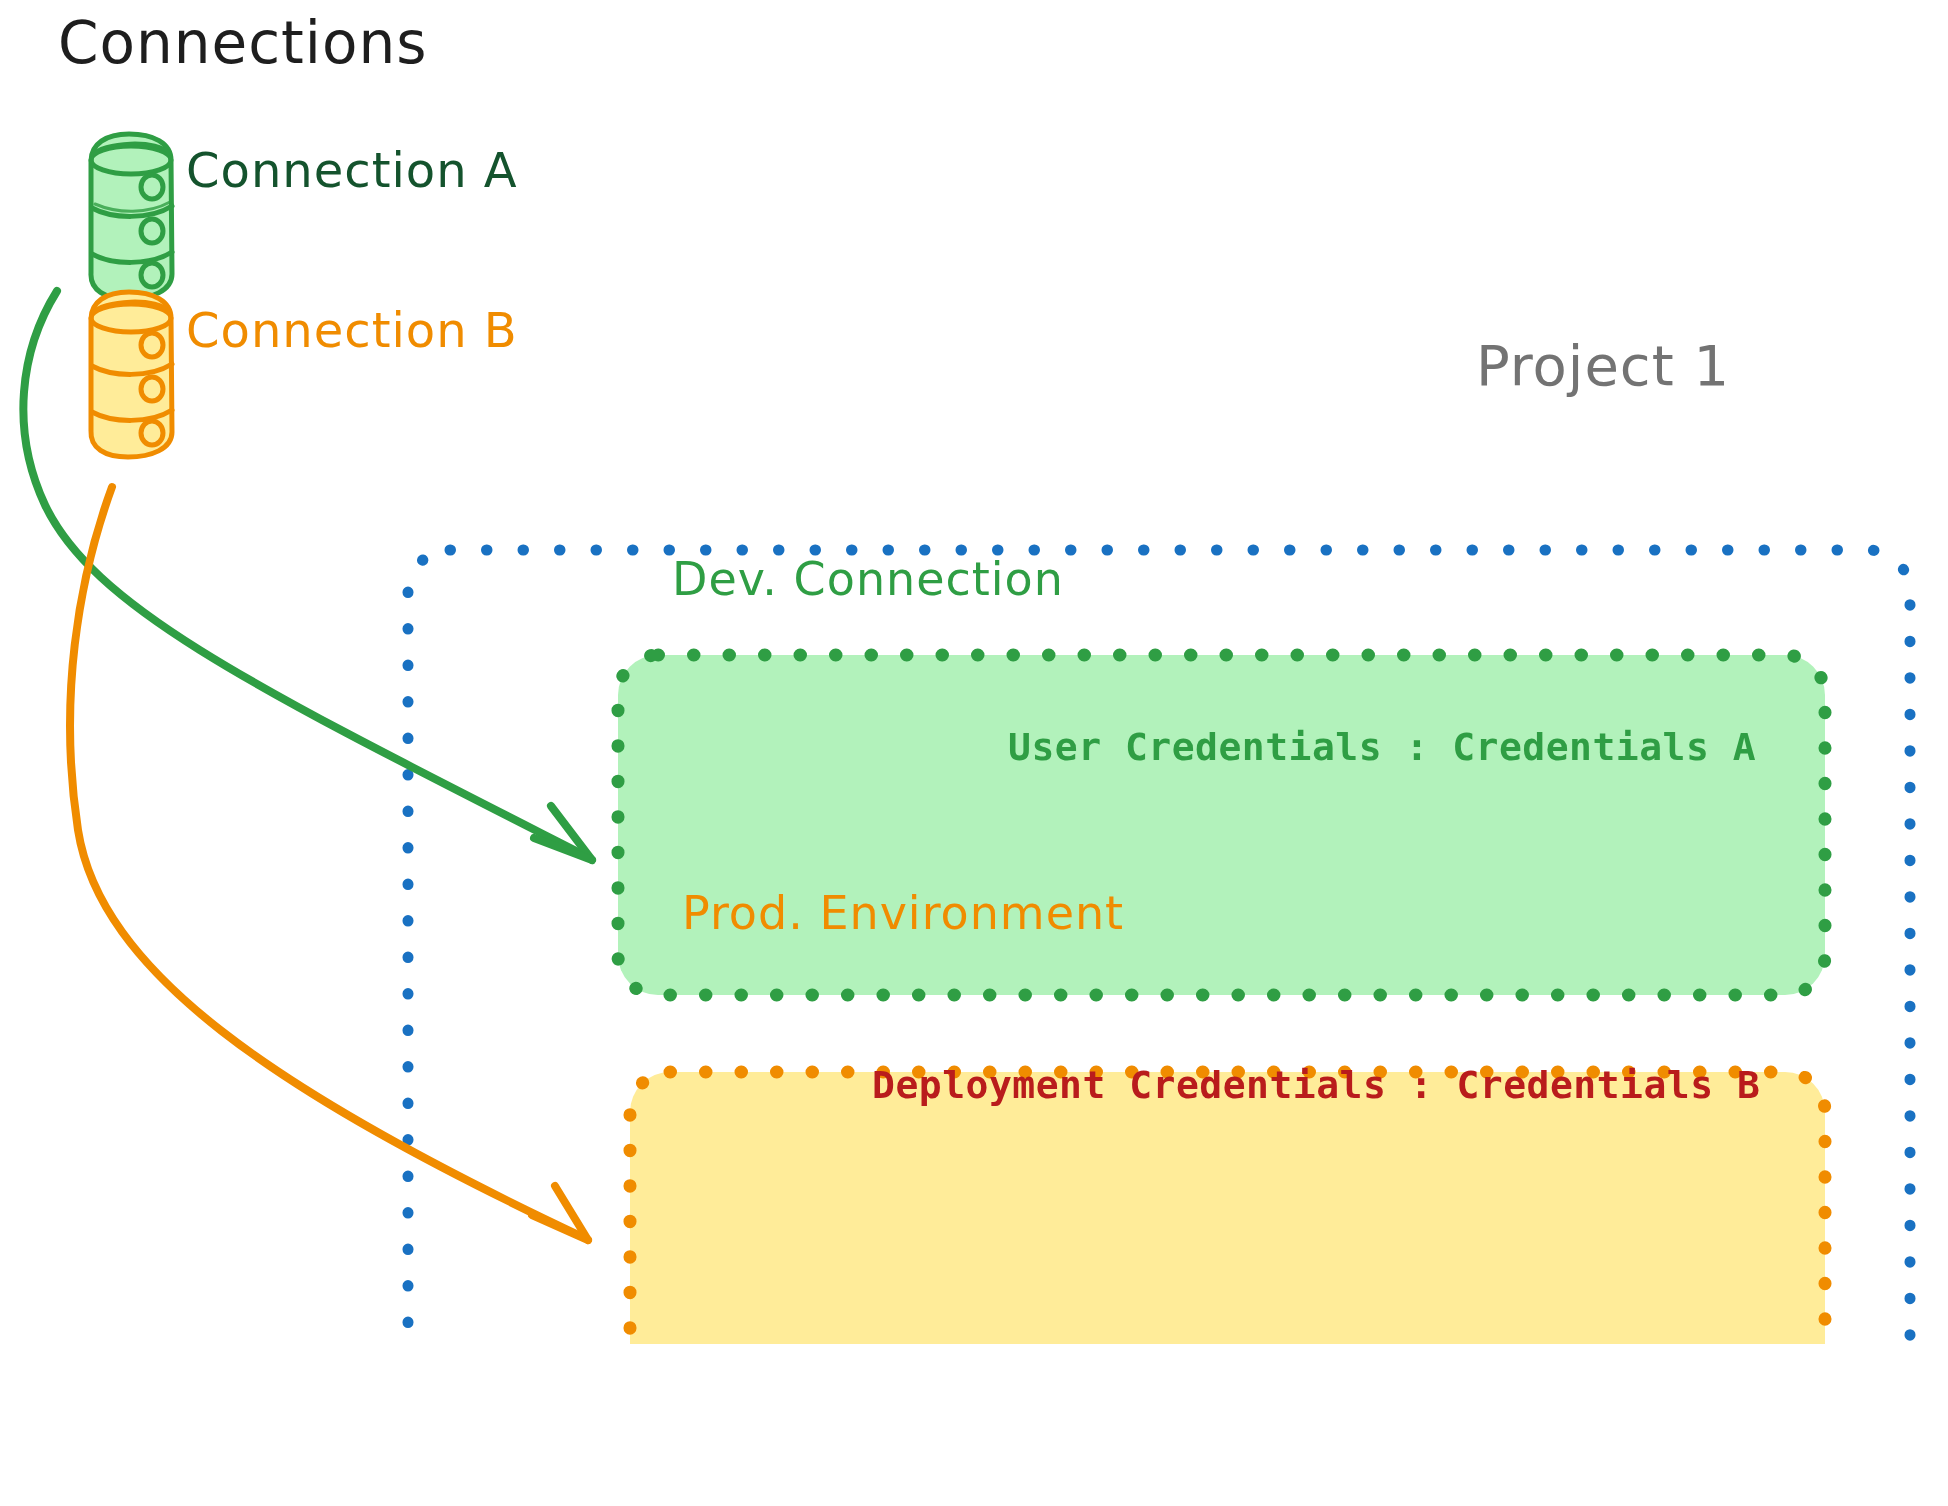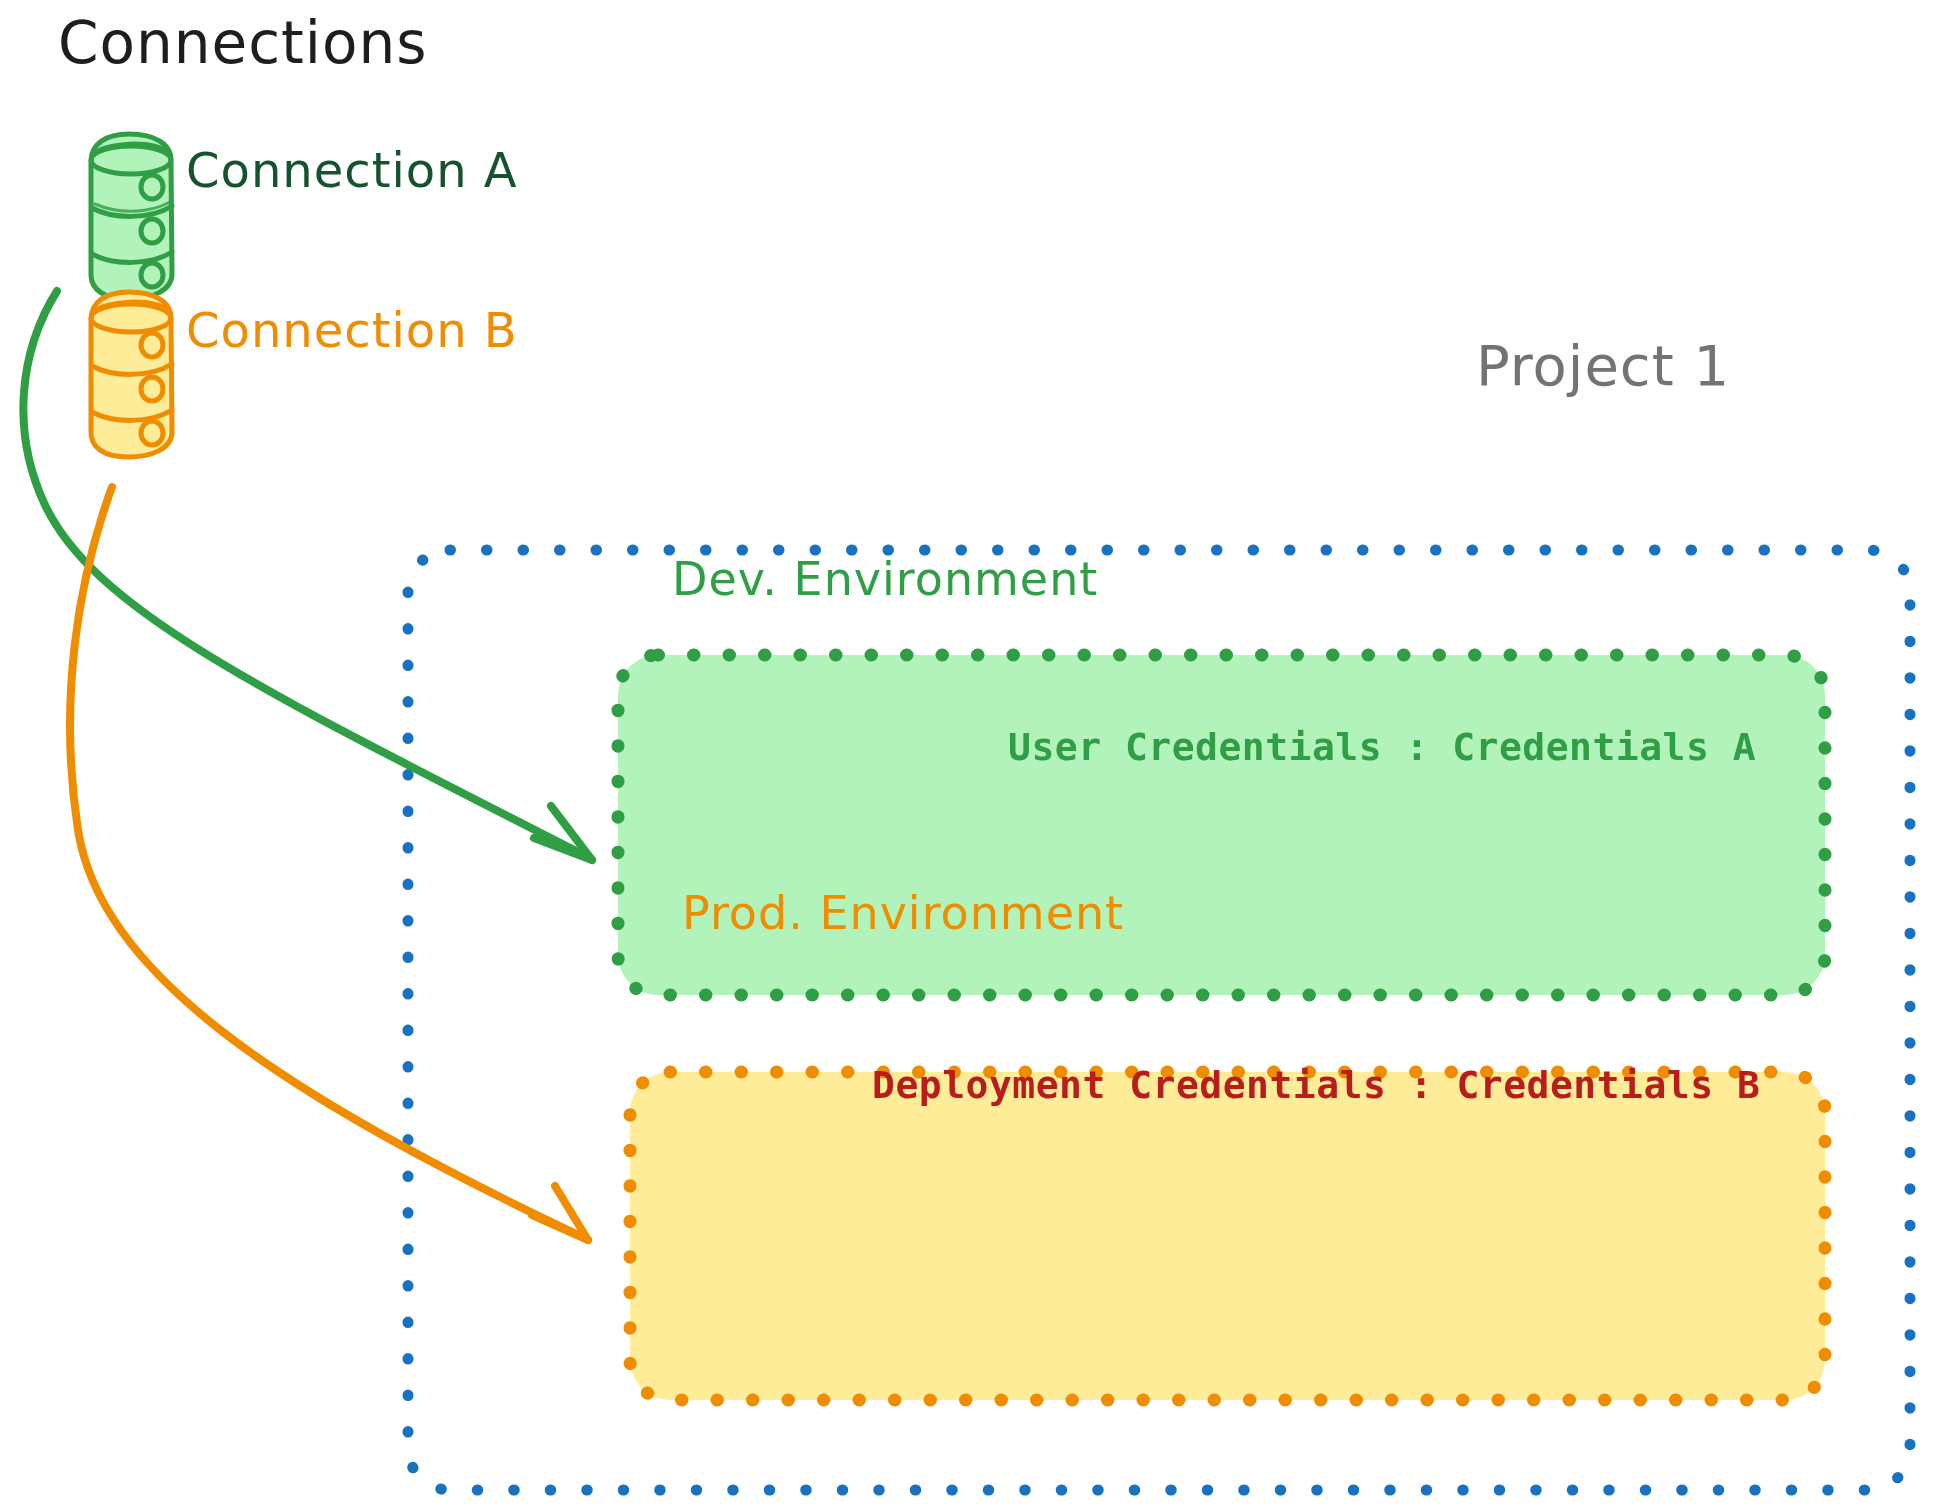--- a/index.html
+++ b/index.html
@@ -3,21 +3,21 @@
 <meta charset="utf-8">
 <style>
   html, body {
     margin: 0;
     padding: 0;
     background: #ffffff;
   }
   #canvas {
     position: relative;
     width: 1948px;
-    height: 1506px;
+    height: 1344px;
     background: #ffffff;
     overflow: hidden;
     font-family: "DejaVu Sans", sans-serif;
   }
   #sketch {
     position: absolute;
     left: 0;
     top: 0;
     width: 1948px;
     height: 1506px;
@@ -197,21 +197,21 @@
   </svg>
 
   <div class="txt hand" id="connections-title">Connections</div>
 
   <div class="txt hand" id="label-conn-a">Connection A</div>
 
   <div class="txt hand" id="label-conn-b">Connection B</div>
 
   <div class="txt hand" id="label-project">Project 1</div>
 
-  <div class="txt hand" id="label-dev-env">Dev. Environment</div>
+  <div class="txt hand" id="label-dev-env">Dev. Connection</div>
 
   <div class="txt hand" id="label-prod-env">Prod. Environment</div>
 
   <div class="txt mono" id="label-dev-cred">User Credentials : Credentials A</div>
 
   <div class="txt mono" id="label-prod-cred">Deployment Credentials : Credentials B</div>
 
 </div>
 
 </body></html>

